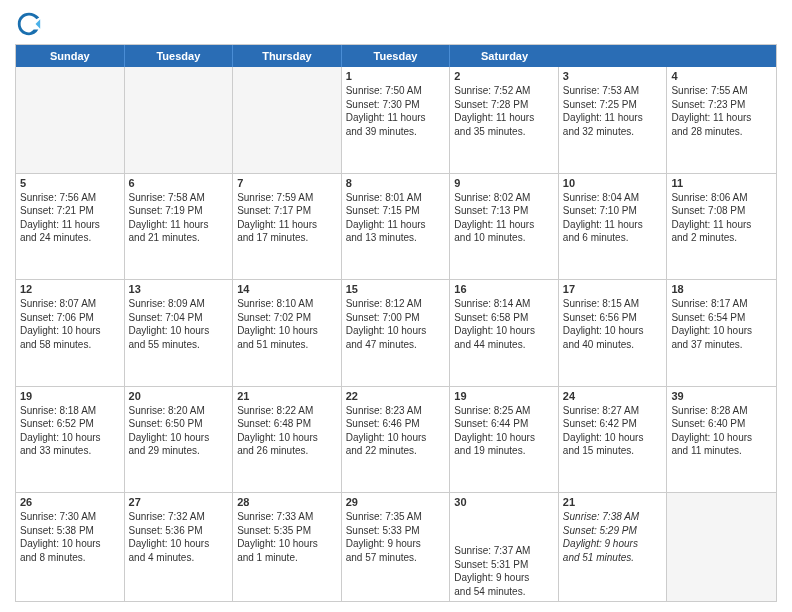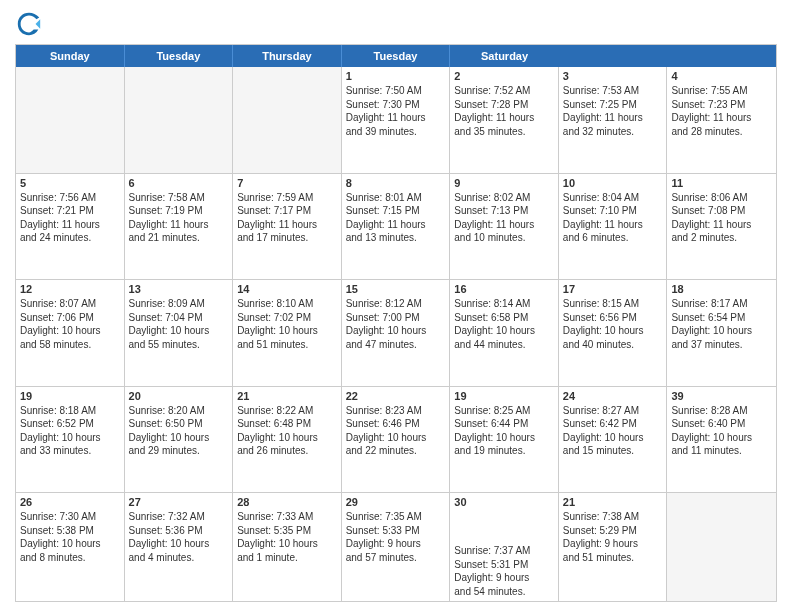--- a/index.html
+++ b/index.html
@@ -355,21 +355,21 @@
           </div>
           <div class="cal-cell">
             <span class="day-num">30</span>
             <div class="cell-text" style="white-space: pre-line; margin-top: 36px;">Sunrise: 7:37 AM
 Sunset: 5:31 PM
 Daylight: 9 hours
 and 54 minutes.</div>
           </div>
           <div class="cal-cell">
             <span class="day-num">21</span>
-            <div class="cell-text" style="white-space: pre-line;">Sunrise: 7:38 AM
+            <div class="cell-text" style="white-space: pre-line; font-style: italic;">Sunrise: 7:38 AM
 Sunset: 5:29 PM
 Daylight: 9 hours
 and 51 minutes.</div>
           </div>
           <div class="cal-cell empty"></div>
         </div>
       </div>
   </div>
 </div>
 

